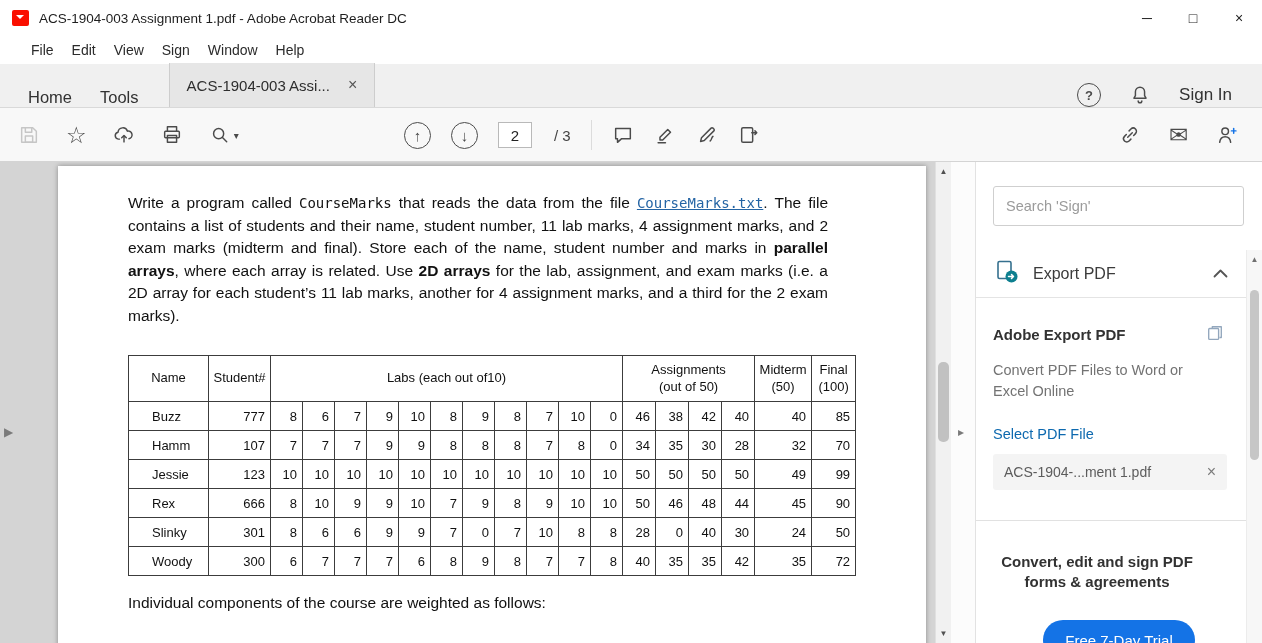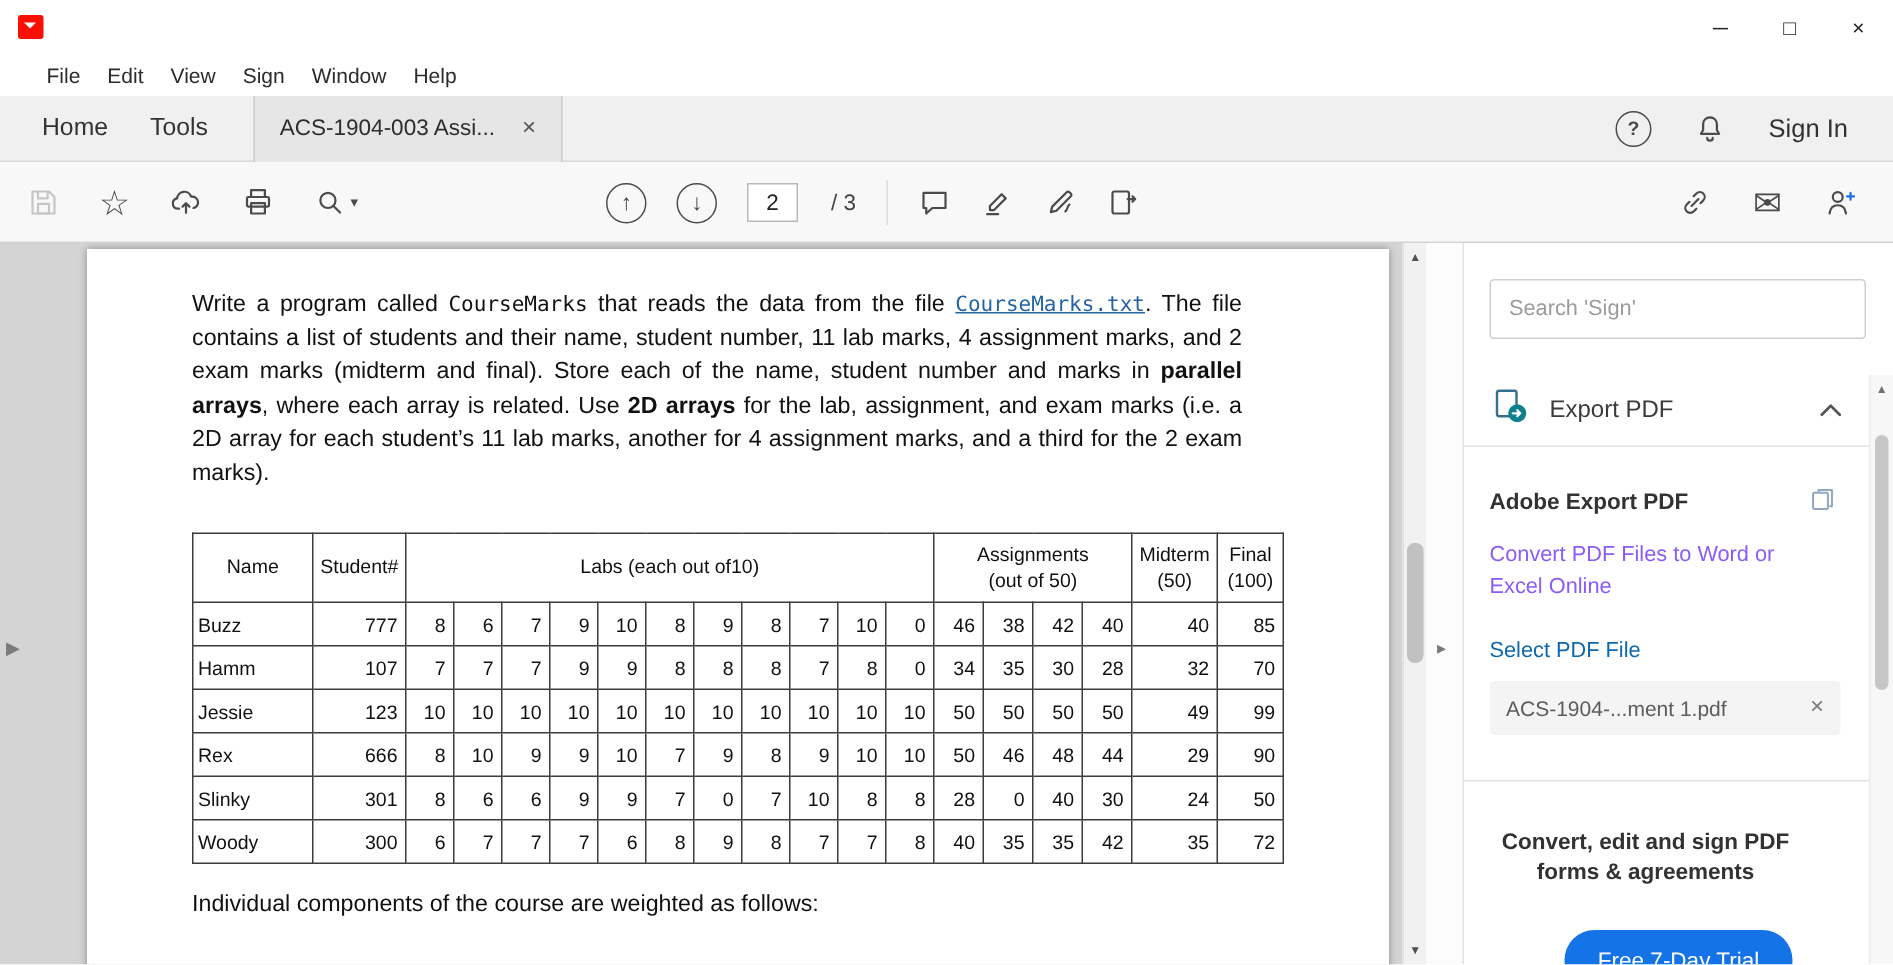--- a/index.html
+++ b/index.html
@@ -13,21 +13,21 @@
   .pdf-logo:before{content:"";position:absolute;left:4px;top:5px;border:4.5px solid transparent;border-top-color:#fff}
   .title-text{font-size:13.5px;color:#1e1e1e}
   .win-controls{margin-left:auto;display:flex;height:100%}
   .win-btn{width:46px;height:100%;display:flex;align-items:center;justify-content:center;font-size:14px;color:#222}
 
   
   .menubar{top:36px;height:28px;background:#fff;display:flex;align-items:center;padding-left:22px}
   .menu-item{padding:0 9px;font-size:14px;color:#2b2b2b}
 
   
-  .tabbar{top:64px;height:44px;background:#f0f0f0;border-bottom:1px solid #d9d9d9;display:flex;align-items:center}
+  .tabbar{top:64px;height:44px;background:#f0f0f0;border-bottom:1px solid #d9d9d9;display:flex;align-items:flex-end}
   .tab-plain{font-size:16.5px;color:#323232;margin-left:28px}
   .tab-doc{height:44px;display:flex;align-items:center;margin-left:30px;padding:0 17px;background:#e6e6e6;
     border-left:1px solid #cdcdcd;border-right:1px solid #cdcdcd;font-size:15px;gap:18px;color:#2e2e2e}
   .tab-close{font-size:16px;color:#555}
   .tab-right{margin-left:auto;display:flex;align-items:center;gap:28px;padding-right:30px}
   .help-btn{width:24px;height:24px;border:1.7px solid #4b4b4b;border-radius:50%;display:flex;align-items:center;justify-content:center;
     font-size:13px;font-weight:bold;color:#4b4b4b}
   .signin{font-size:17px;color:#323232}
 
   
@@ -55,21 +55,21 @@
   .page-inner{padding:26px 0 0 70px}
   .para{width:700px;font-size:15.5px;line-height:22.5px;color:#111;text-align:justify}
   .mono{font-family:"DejaVu Sans Mono","Liberation Mono",monospace;font-size:14px}
   .doc-link{color:#2464a4;text-decoration:underline}
   .b{font-weight:bold}
   .init-label{margin-top:26px;font-size:15.5px;color:#111}
   table.marks{border-collapse:collapse;table-layout:fixed;width:727px;margin-top:28px;font-size:13px;color:#111}
   table.marks th,table.marks td{border:1px solid #3c3c3c;font-weight:normal}
   table.marks thead th{text-align:center;padding:3px 1px;line-height:1.3;height:46px}
   table.marks td{height:29px;text-align:right;padding-right:5px}
-  table.marks td.tl{text-align:left;padding-left:3px}
+  table.marks td.tl{text-align:left;padding-left:23px}
   .doc-footer{margin-top:18px;font-size:15.5px;color:#111}
   .pane-toggle-left{position:absolute;left:4px;top:263px;font-size:12px;color:#7a7a7a}
 
   
   .v-scroll{position:absolute;left:935px;width:16px;top:0;bottom:0;background:#f1f1f1;border-left:1px solid #e0e0e0}
   .v-scroll .arr{position:absolute;left:0;width:100%;text-align:center;font-size:8px;color:#505050}
   .v-scroll .arr.up{top:5px}
   .v-scroll .arr.down{bottom:5px}
   .v-thumb{position:absolute;left:2px;width:11px;top:200px;height:80px;background:#c1c1c1;border-radius:5px}
 
@@ -81,39 +81,40 @@
   .right-panel{position:absolute;left:975px;right:0;top:0;bottom:0;background:#fff;border-left:1px solid #e2e2e2;overflow:hidden}
   .search-box{position:absolute;left:17px;top:24px;width:251px;height:40px;border:1px solid #cfcfcf;border-radius:3px;background:#fff;
     padding:0 12px;font-size:14.5px;color:#333;font-family:inherit;outline:none}
   .search-box::placeholder{color:#9b9b9b}
   .export-row{position:absolute;left:0;top:88px;width:270px;height:48px;display:flex;align-items:center;gap:13px;padding:0 18px;
     border-bottom:1px solid #e4e4e4}
   .export-label{font-size:16px;color:#3b3b3b}
   .export-chevron{margin-left:auto;display:flex}
   .sec-title{position:absolute;left:17px;top:164px;font-size:15px;font-weight:bold;color:#323232}
   .copy-ico{position:absolute;right:38px;top:162px}
-  .sec-desc{position:absolute;left:17px;top:198px;width:218px;font-size:14.5px;line-height:21px;color:#8b5cf6}
+  .sec-desc{position:absolute;left:17px;top:198px;width:218px;font-size:14.5px;line-height:21px;color:#737373}
   .select-link{position:absolute;left:17px;top:264px;font-size:14.5px;color:#0d69af}
   .chip{position:absolute;left:17px;top:292px;width:234px;height:36px;background:#f4f4f4;border-radius:3px;display:flex;align-items:center;
     padding:0 11px;gap:8px}
   .chip-label{flex:1;font-size:14px;color:#5c5c5c;white-space:nowrap;overflow:hidden;text-overflow:ellipsis}
   .chip-close{font-size:16px;color:#7a7a7a}
   .panel-divider{position:absolute;left:0;top:358px;width:270px;border-top:1px solid #e1e1e1}
   .promo{position:absolute;left:21px;top:390px;width:200px;text-align:center;font-size:15px;font-weight:bold;line-height:20px;color:#323232}
   .trial-btn{position:absolute;left:50%;transform:translateX(-50%);top:458px;width:152px;height:40px;border-radius:20px;background:#1473e6;
     color:#fff;font-size:15px;display:flex;align-items:center;justify-content:center}
   .p-scroll{position:absolute;right:0;top:88px;bottom:0;width:16px;background:#f7f7f7;border-left:1px solid #ececec}
   .p-scroll .arr{position:absolute;left:0;width:100%;text-align:center;font-size:8px;color:#707070;top:5px}
   .p-thumb{position:absolute;left:3px;width:9px;top:40px;height:170px;background:#c6c6c6;border-radius:5px}
 </style>
 </head>
 <body>
 
 <div class="bar titlebar">
   <span class="pdf-logo"></span>
+  <span class="title-text">ACS-1904-003 Assignment 1.pdf - Adobe Acrobat Reader DC</span>
   <span class="win-controls">
     <span class="win-btn">─</span>
     <span class="win-btn">□</span>
     <span class="win-btn">×</span>
   </span>
 </div>
 
 <div class="bar menubar">
   <span class="menu-item">File</span>
   <span class="menu-item">Edit</span>
@@ -341,21 +342,21 @@
                 <td>7</td>
                 <td>9</td>
                 <td>8</td>
                 <td>9</td>
                 <td>10</td>
                 <td>10</td>
                 <td>50</td>
                 <td>46</td>
                 <td>48</td>
                 <td>44</td>
-                <td>29</td>
+                <td>45</td>
                 <td>90</td>
               </tr>
               <tr>
                 <td class="tl">Slinky</td>
                 <td>301</td>
                 <td>8</td>
                 <td>6</td>
                 <td>6</td>
                 <td>9</td>
                 <td>9</td>

